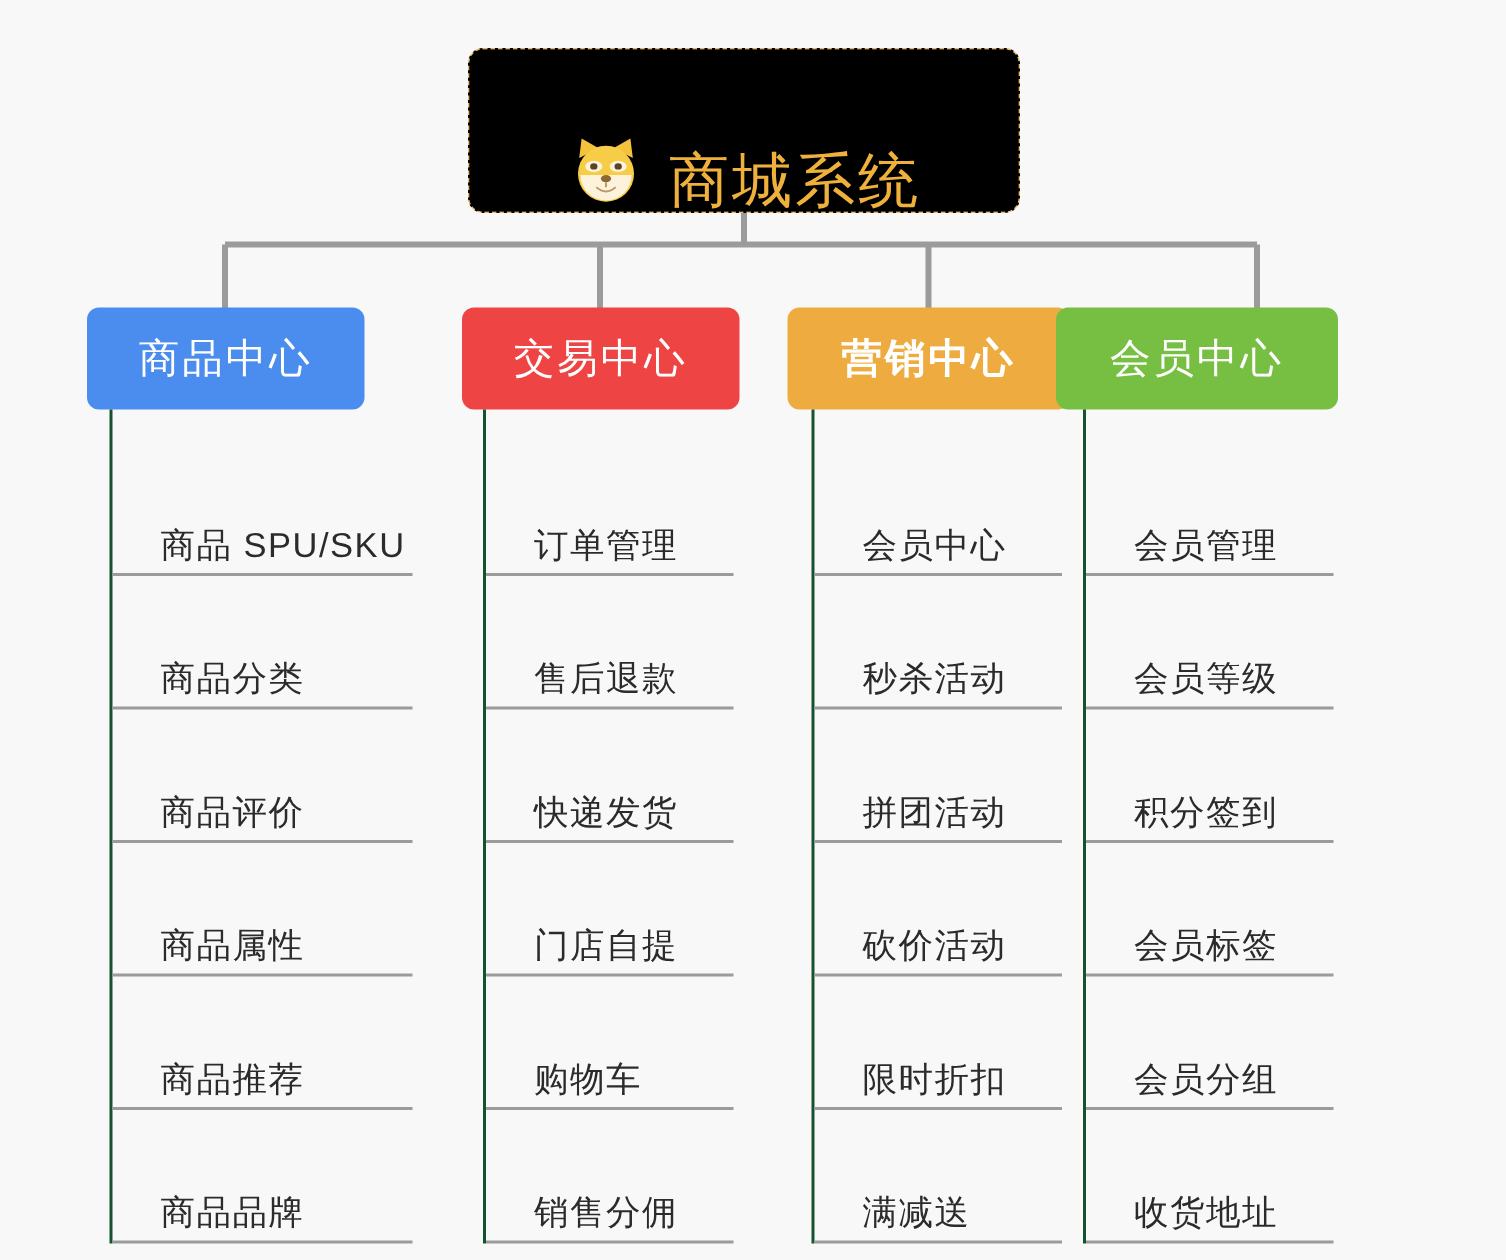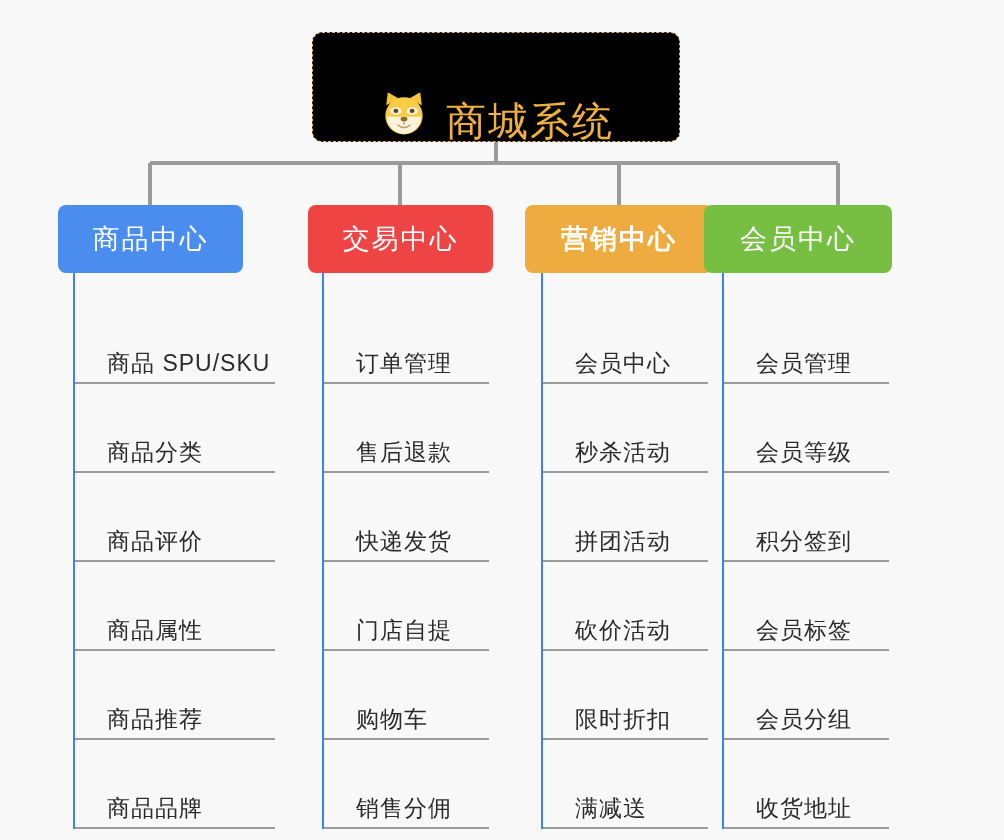--- a/index.html
+++ b/index.html
@@ -99,21 +99,21 @@
   .branch-3 .branch-header { width: 188px; }
   .branch-4 .branch-header { width: 188px; }
 
   
   .leaf-list {
     position: relative;
     margin: 0;
     padding: 0;
     list-style: none;
     margin-left: 15px;
-    border-left: 2px solid #3b82f6;
+    border-left: 2px solid #14532d;
     padding-top: 22px;
   }
   .branch-2 .leaf-list { margin-left: 14px; }
   .branch-3 .leaf-list { margin-left: 16px; }
   .branch-4 .leaf-list { margin-left: 18px; }
 
   .leaf-item {
     height: 89px;
     box-sizing: border-box;
     display: flex;

